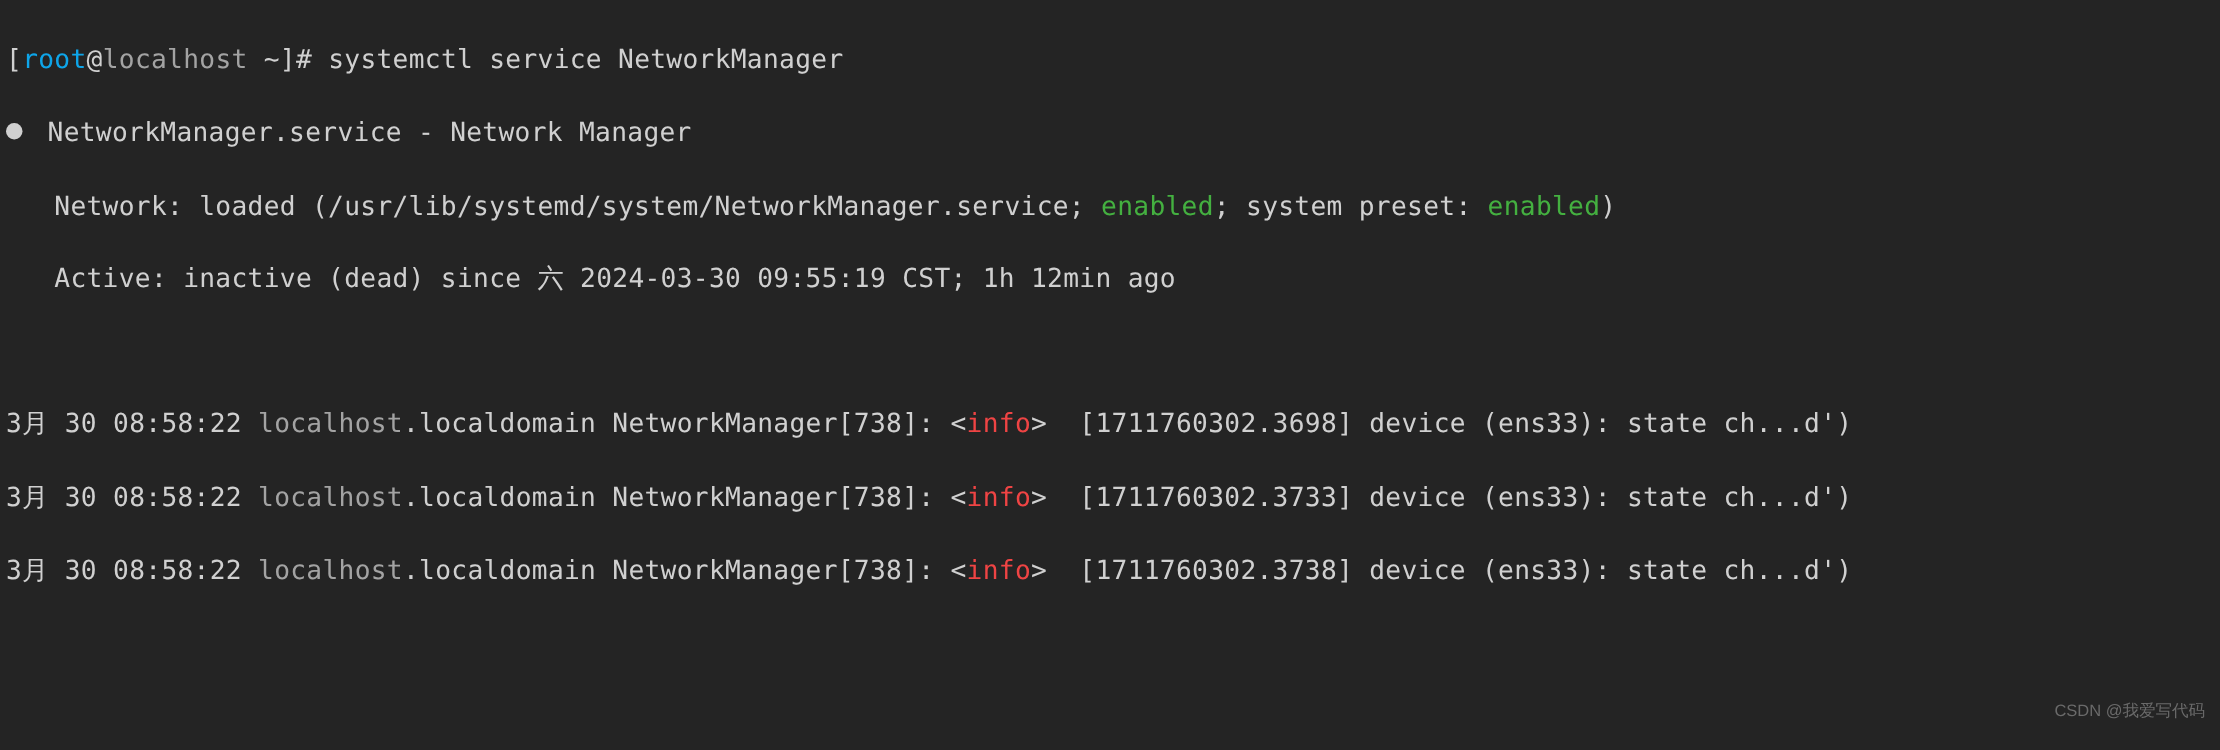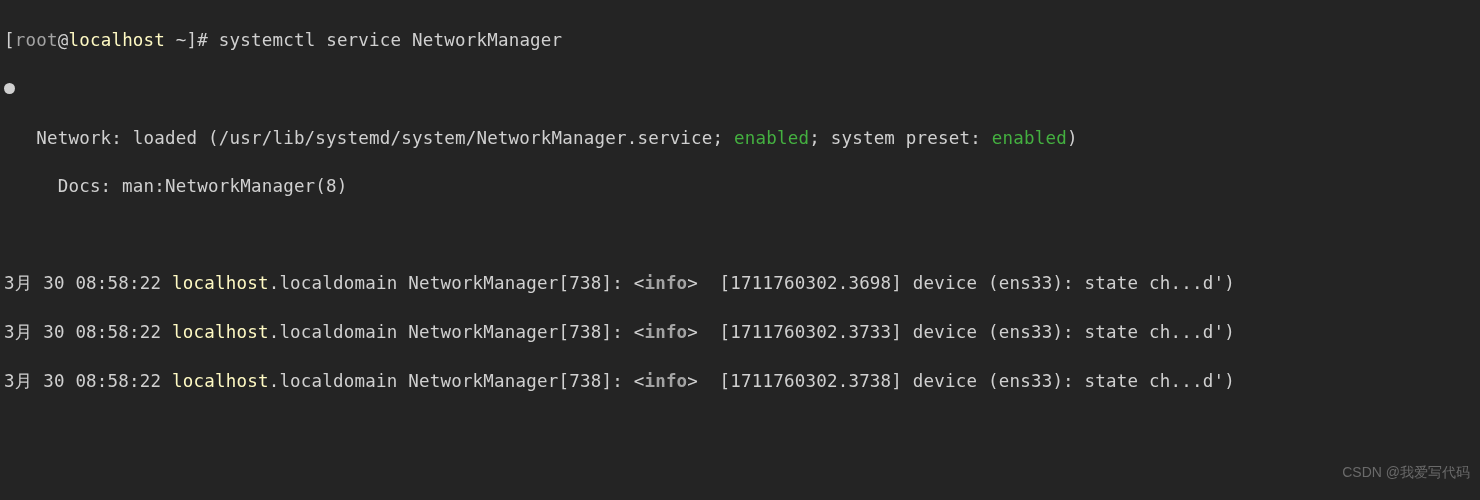--- a/index.html
+++ b/index.html
@@ -13,52 +13,52 @@
     width: 1480px;
     height: 500px;
     overflow: hidden;
     letter-spacing: 0.2px;
   }
   .terminal {
     padding: 4px 4px;
     white-space: pre;
   }
   .white  { color: #d0d0d0; }
-  .red    { color: #a3a3a3; }
-  .magenta{ color: #fef9c3; margin-top: 12px; }
-  .cyan   { color: #a3a3a3; font-weight: bold; }
+  .red    { color: #0ea5e9; }
+  .magenta{ color: #a3a3a3; margin-top: 12px; }
+  .cyan   { color: #ef4444; }
   .green  { color: #44b040; }
   .yellow { color: #c0a030; }
   .bullet {
     display: inline-block;
     width: 0.62em;
     height: 0.62em;
     border-radius: 50%;
     background: #d0d0d0;
     vertical-align: 1px;
     margin-right: 0.35em;
   }
   .watermark {
     position: absolute;
     right: 10px;
     bottom: 18px;
     color: #6a6a6a;
-    font-size: 14px;
+    font-size: 11px;
     font-family: sans-serif;
     letter-spacing: 0;
   }
 </style>
 </head>
 <body>
 
 <div class="terminal">
 <div><span class="white">[</span><span class="red">root</span><span class="white">@</span><span class="magenta">localhost</span><span class="white"> ~</span><span class="white">]# </span><span class="white">systemctl service NetworkManager</span></div>
-<div><span class="bullet"></span></div>
+<div><span class="bullet"></span><span class="white"> NetworkManager.service - Network Manager</span></div>
 <div><span class="white">   Network: </span><span class="white">loaded (/usr/lib/systemd/system/NetworkManager.service; </span><span class="green">enabled</span><span class="white">; system preset: </span><span class="green">enabled</span><span class="white">)</span></div>
-<div><span class="white">     Docs: </span><span class="white">man:NetworkManager(8)</span></div>
+<div><span class="white">   Active: </span><span class="white">inactive (dead) since 六 2024-03-30 09:55:19 CST; 1h 12min ago</span></div>
 <div> </div>
 <div><span class="white">3月 30 08:58:22 </span><span class="magenta">localhost</span><span class="white">.localdomain NetworkManager[738]: &lt;</span><span class="cyan">info</span><span class="white">&gt;  [1711760302.3698] device (ens33): state ch...d')</span></div>
 <div><span class="white">3月 30 08:58:22 </span><span class="magenta">localhost</span><span class="white">.localdomain NetworkManager[738]: &lt;</span><span class="cyan">info</span><span class="white">&gt;  [1711760302.3733] device (ens33): state ch...d')</span></div>
 <div><span class="white">3月 30 08:58:22 </span><span class="magenta">localhost</span><span class="white">.localdomain NetworkManager[738]: &lt;</span><span class="cyan">info</span><span class="white">&gt;  [1711760302.3738] device (ens33): state ch...d')</span></div>
 
 
 
 
 
 

